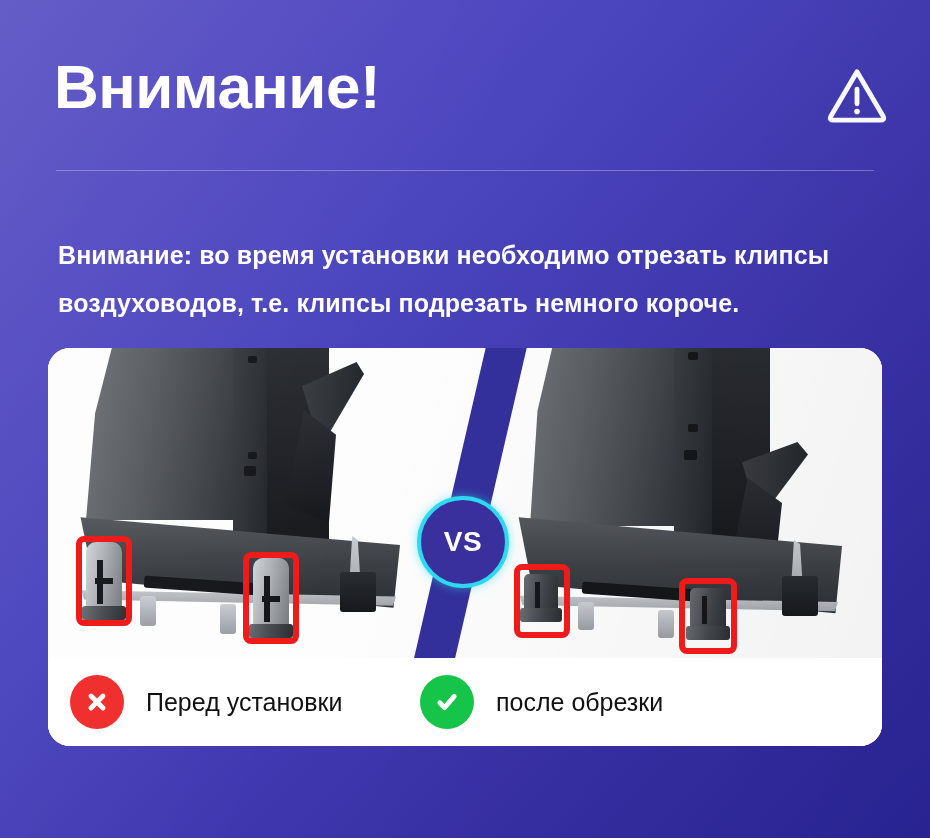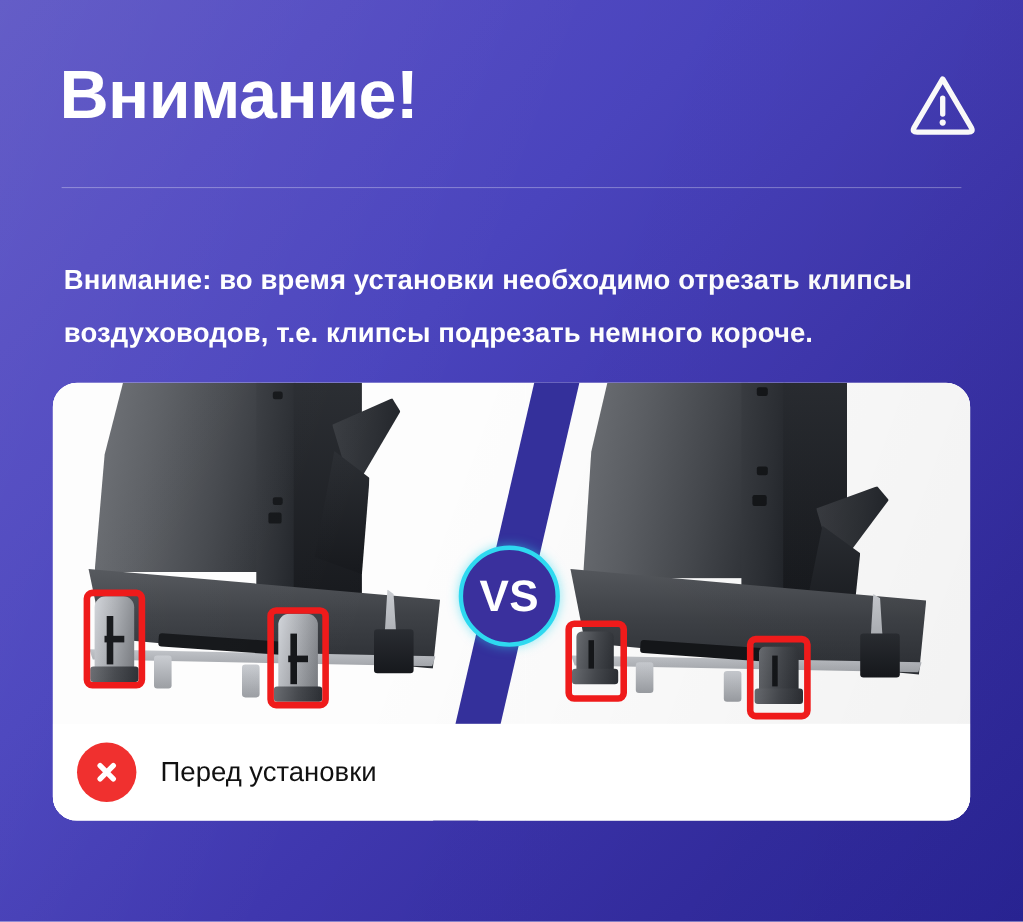--- a/index.html
+++ b/index.html
@@ -135,21 +135,21 @@
     border: 4px solid #2ed9f0;
     box-sizing: border-box;
     display: flex;
     align-items: center;
     justify-content: center;
     z-index: 9;
     box-shadow: 0 0 10px rgba(46,217,240,0.55);
   }
   .vs-badge span {
     color: #ffffff;
-    font-size: 40px;
+    font-size: 28px;
     font-weight: 700;
     letter-spacing: 0.5px;
   }
 
   
   .photo {
     position: absolute;
     inset: 0;
     background: #fdfdfd;
   }
@@ -364,20 +364,28 @@
       <div class="label label-left">
         <span class="badge-circle badge-x">
           <svg viewBox="0 0 40 40" width="30" height="30" aria-hidden="true">
             <line x1="12" y1="12" x2="28" y2="28" stroke="#ffffff" stroke-width="6.5" stroke-linecap="round"></line>
             <line x1="28" y1="12" x2="12" y2="28" stroke="#ffffff" stroke-width="6.5" stroke-linecap="round"></line>
           </svg>
         </span>
         <span class="label-text">Перед установки</span>
       </div>
 
+      <div class="label label-right">
+        <span class="badge-circle badge-check">
+          <svg viewBox="0 0 40 40" width="32" height="32" aria-hidden="true">
+            <polyline points="11,21 17,27 29,13" fill="none" stroke="#ffffff" stroke-width="6" stroke-linecap="round" stroke-linejoin="round"></polyline>
+          </svg>
+        </span>
+        <span class="label-text">после обрезки</span>
+      </div>
 
     </div>
   </div>
 
   <div class="vs-badge">
     <span>VS</span>
   </div>
 
 </div>
 

